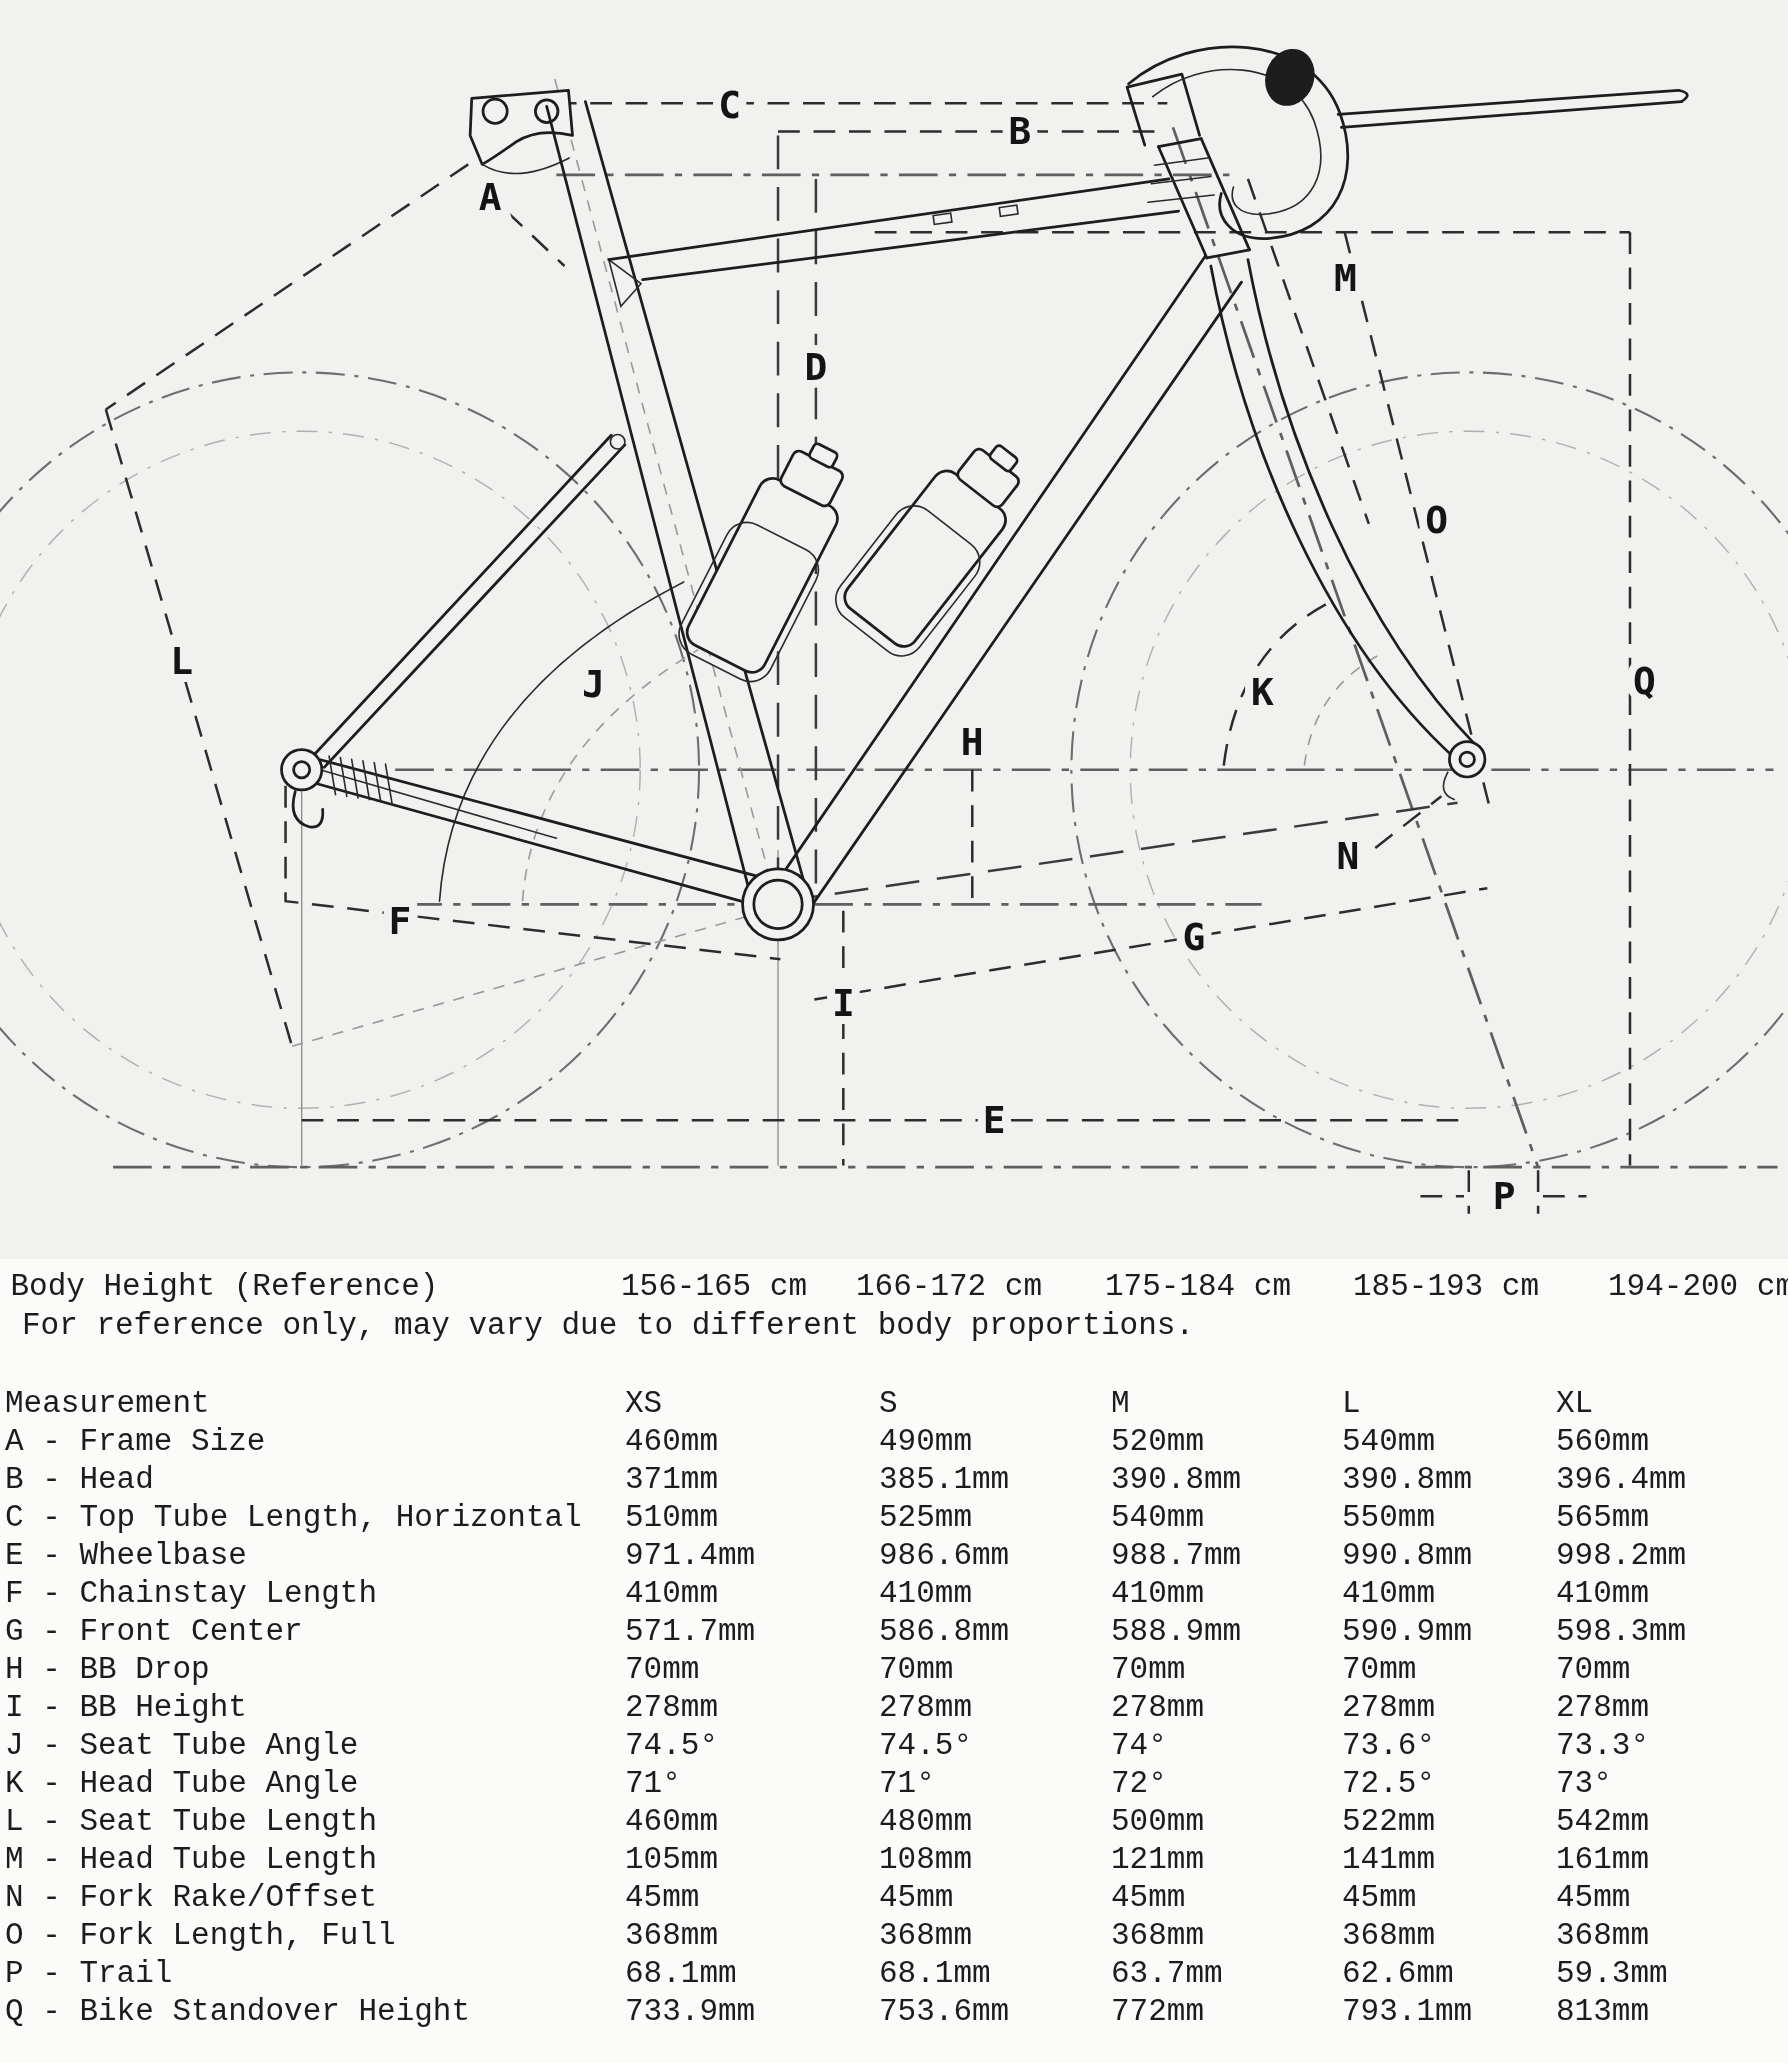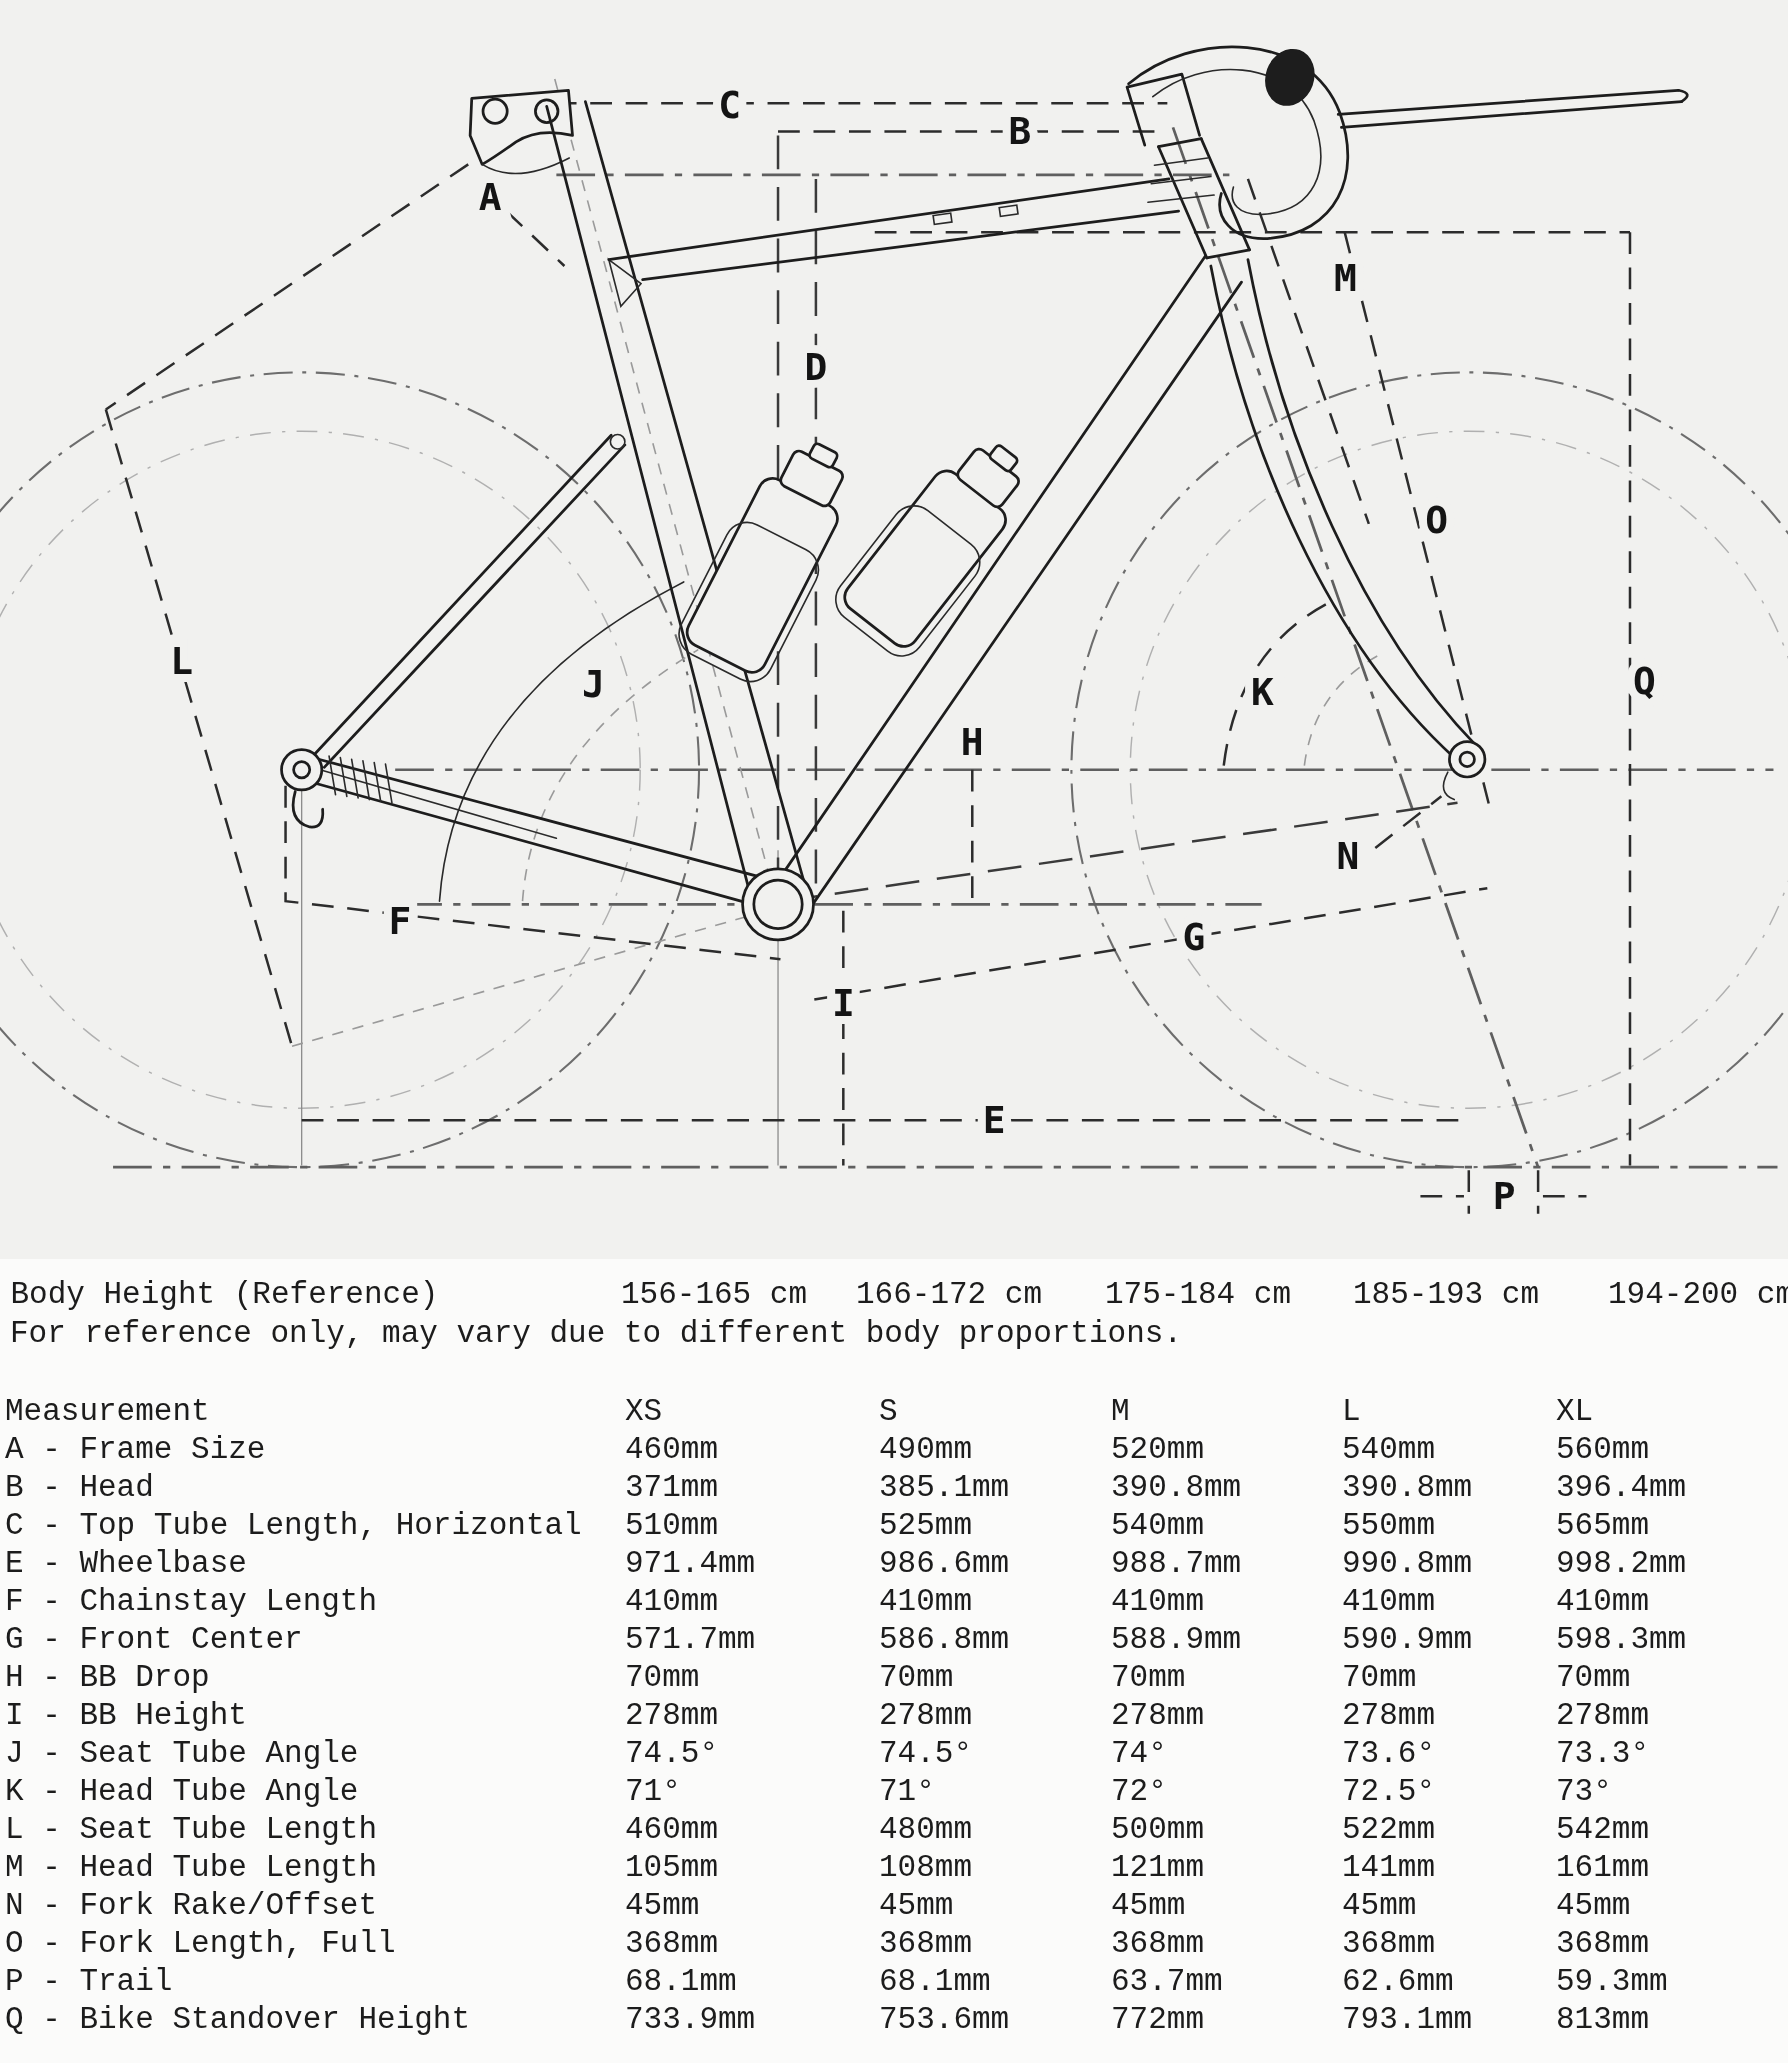--- a/index.html
+++ b/index.html
@@ -25,25 +25,25 @@
   .fill-ink{fill:#1d1d1d}
   text.lbl{
     font-family:"DejaVu Sans Mono", monospace;font-weight:bold;font-size:47px;
     fill:#141414;stroke:#f1f1ef;stroke-width:20;paint-order:stroke;
     text-anchor:middle;dominant-baseline:central;
   }
 
   
   .textband{position:absolute;top:1259px;left:0;width:1789px;height:804px;background:#fbfbfa}
   .line{position:relative;height:39px;font-size:31px;line-height:39px;white-space:pre}
-  .bh{margin-top:16px}
+  .bh{margin-top:8px}
   .abs{position:absolute;top:0}
   .lab{left:10.5px}
   .v0{left:621px}.v1{left:856px}.v2{left:1105px}.v3{left:1353px}.v4{left:1608px}
-  .note{padding-left:10px}
+  .note{padding-left:22px}
   .tablewrap{margin-top:40px}
   .tr{position:relative;height:38px;font-size:31px;line-height:38px}
   .c0{left:5px}
   .s0{left:625px}.s1{left:879px}.s2{left:1111px}.s3{left:1342px}.s4{left:1556px}
 </style>
 </head>
 <body>
 
 <div class="stage">
 

